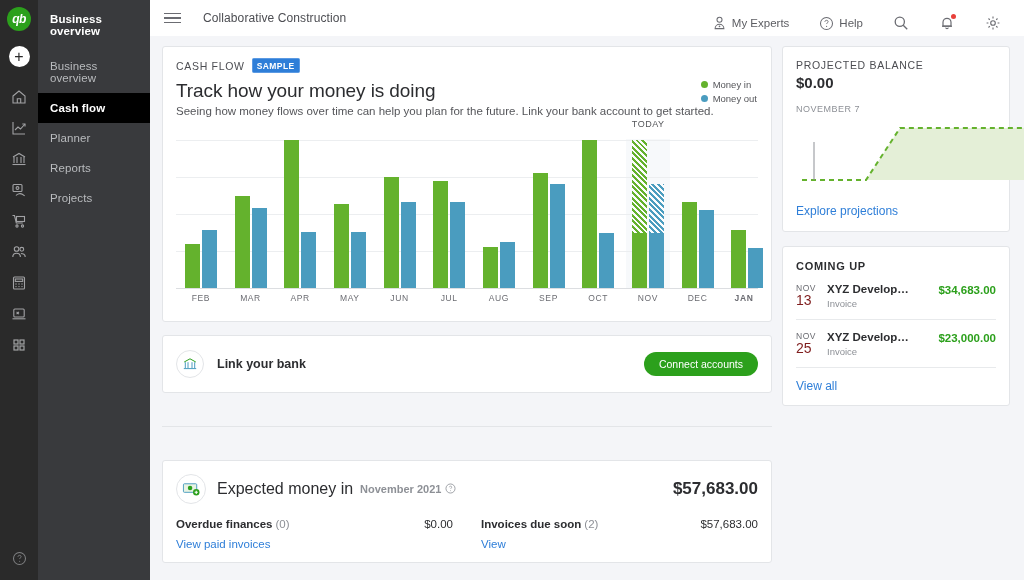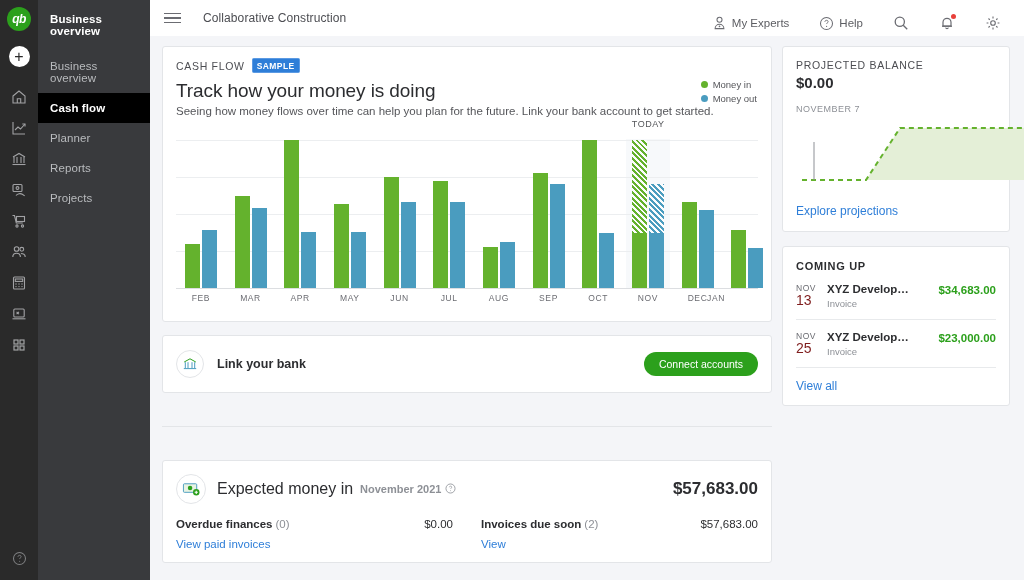--- a/index.html
+++ b/index.html
@@ -500,21 +500,21 @@
               <div class="tick" style="left: 74.5px;">MAR</div>
               <div class="tick" style="left: 124.167px;">APR</div>
               <div class="tick" style="left: 173.833px;">MAY</div>
               <div class="tick" style="left: 223.5px;">JUN</div>
               <div class="tick" style="left: 273.167px;">JUL</div>
               <div class="tick" style="left: 322.833px;">AUG</div>
               <div class="tick" style="left: 372.5px;">SEP</div>
               <div class="tick" style="left: 422.167px;">OCT</div>
               <div class="tick" style="left: 471.833px;">NOV</div>
               <div class="tick" style="left: 521.5px;">DEC</div>
-              <div class="tick" style="left: 540px;">JAN</div>
+              <div class="tick" style="left: 568px; font-weight: bold;">JAN</div>
             </div>
 
         </div>
 
         <div class="card lb-card">
           <div class="lb-icon">
             <svg width="16" height="16" viewBox="0 0 16 16" fill="none" stroke="#4a9cbf" stroke-width="1">
               <path d="M2.2 6L8 2.8 13.8 6" stroke="#2ca01c"></path>
               <path d="M3.3 6.2v6M6 6.2v6M10 6.2v6M12.7 6.2v6"></path>
               <path d="M1.8 12.6h12.4"></path>

